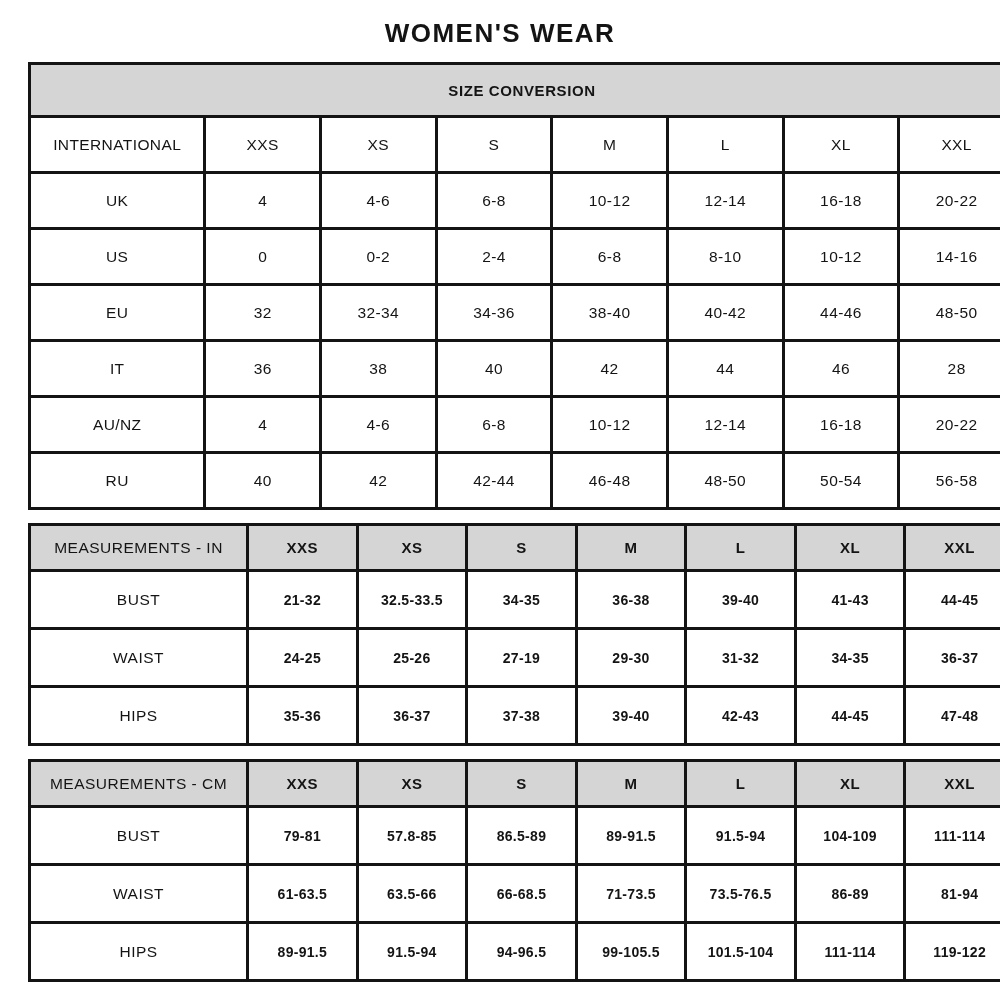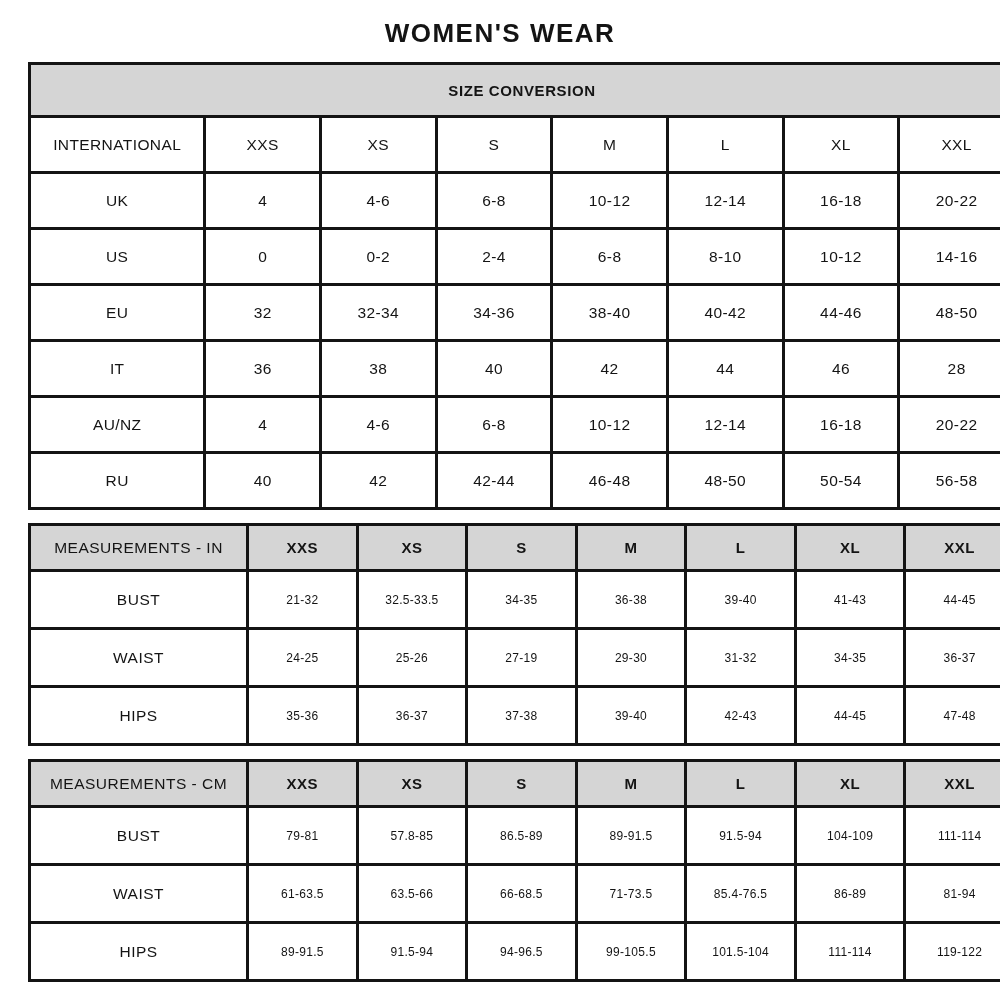--- a/index.html
+++ b/index.html
@@ -58,22 +58,22 @@
   .meas .hcell{
     background:var(--header-bg,#d5d5d5);
     font-weight:700;
     font-size:15px;
     height:43px;
     letter-spacing:.5px;
     margin-top:20px;
   }
   .meas td.val{
     height:55px;
-    font-size:12px;
-    font-weight:400;
+    font-size:14px;
+    font-weight:700;
     letter-spacing:.3px;
   }
   .meas td.rowlabel{ font-size:15.5px; font-weight:500; letter-spacing:.5px; }
 </style>
 </head>
 <body style="background: rgb(255, 255, 255); color: rgb(20, 20, 20);">
 
 <div class="page">
 
   <h1 class="title">WOMEN'S WEAR</h1>
@@ -254,21 +254,21 @@
           <td class="val">91.5-94</td>
           <td class="val">104-109</td>
           <td class="val">111-114</td>
         </tr>
         <tr>
           <td class="rowlabel">WAIST</td>
           <td class="val">61-63.5</td>
           <td class="val">63.5-66</td>
           <td class="val">66-68.5</td>
           <td class="val">71-73.5</td>
-          <td class="val">85.4-76.5</td>
+          <td class="val">73.5-76.5</td>
           <td class="val">86-89</td>
           <td class="val">81-94</td>
         </tr>
         <tr>
           <td class="rowlabel">HIPS</td>
           <td class="val">89-91.5</td>
           <td class="val">91.5-94</td>
           <td class="val">94-96.5</td>
           <td class="val">99-105.5</td>
           <td class="val">101.5-104</td>

